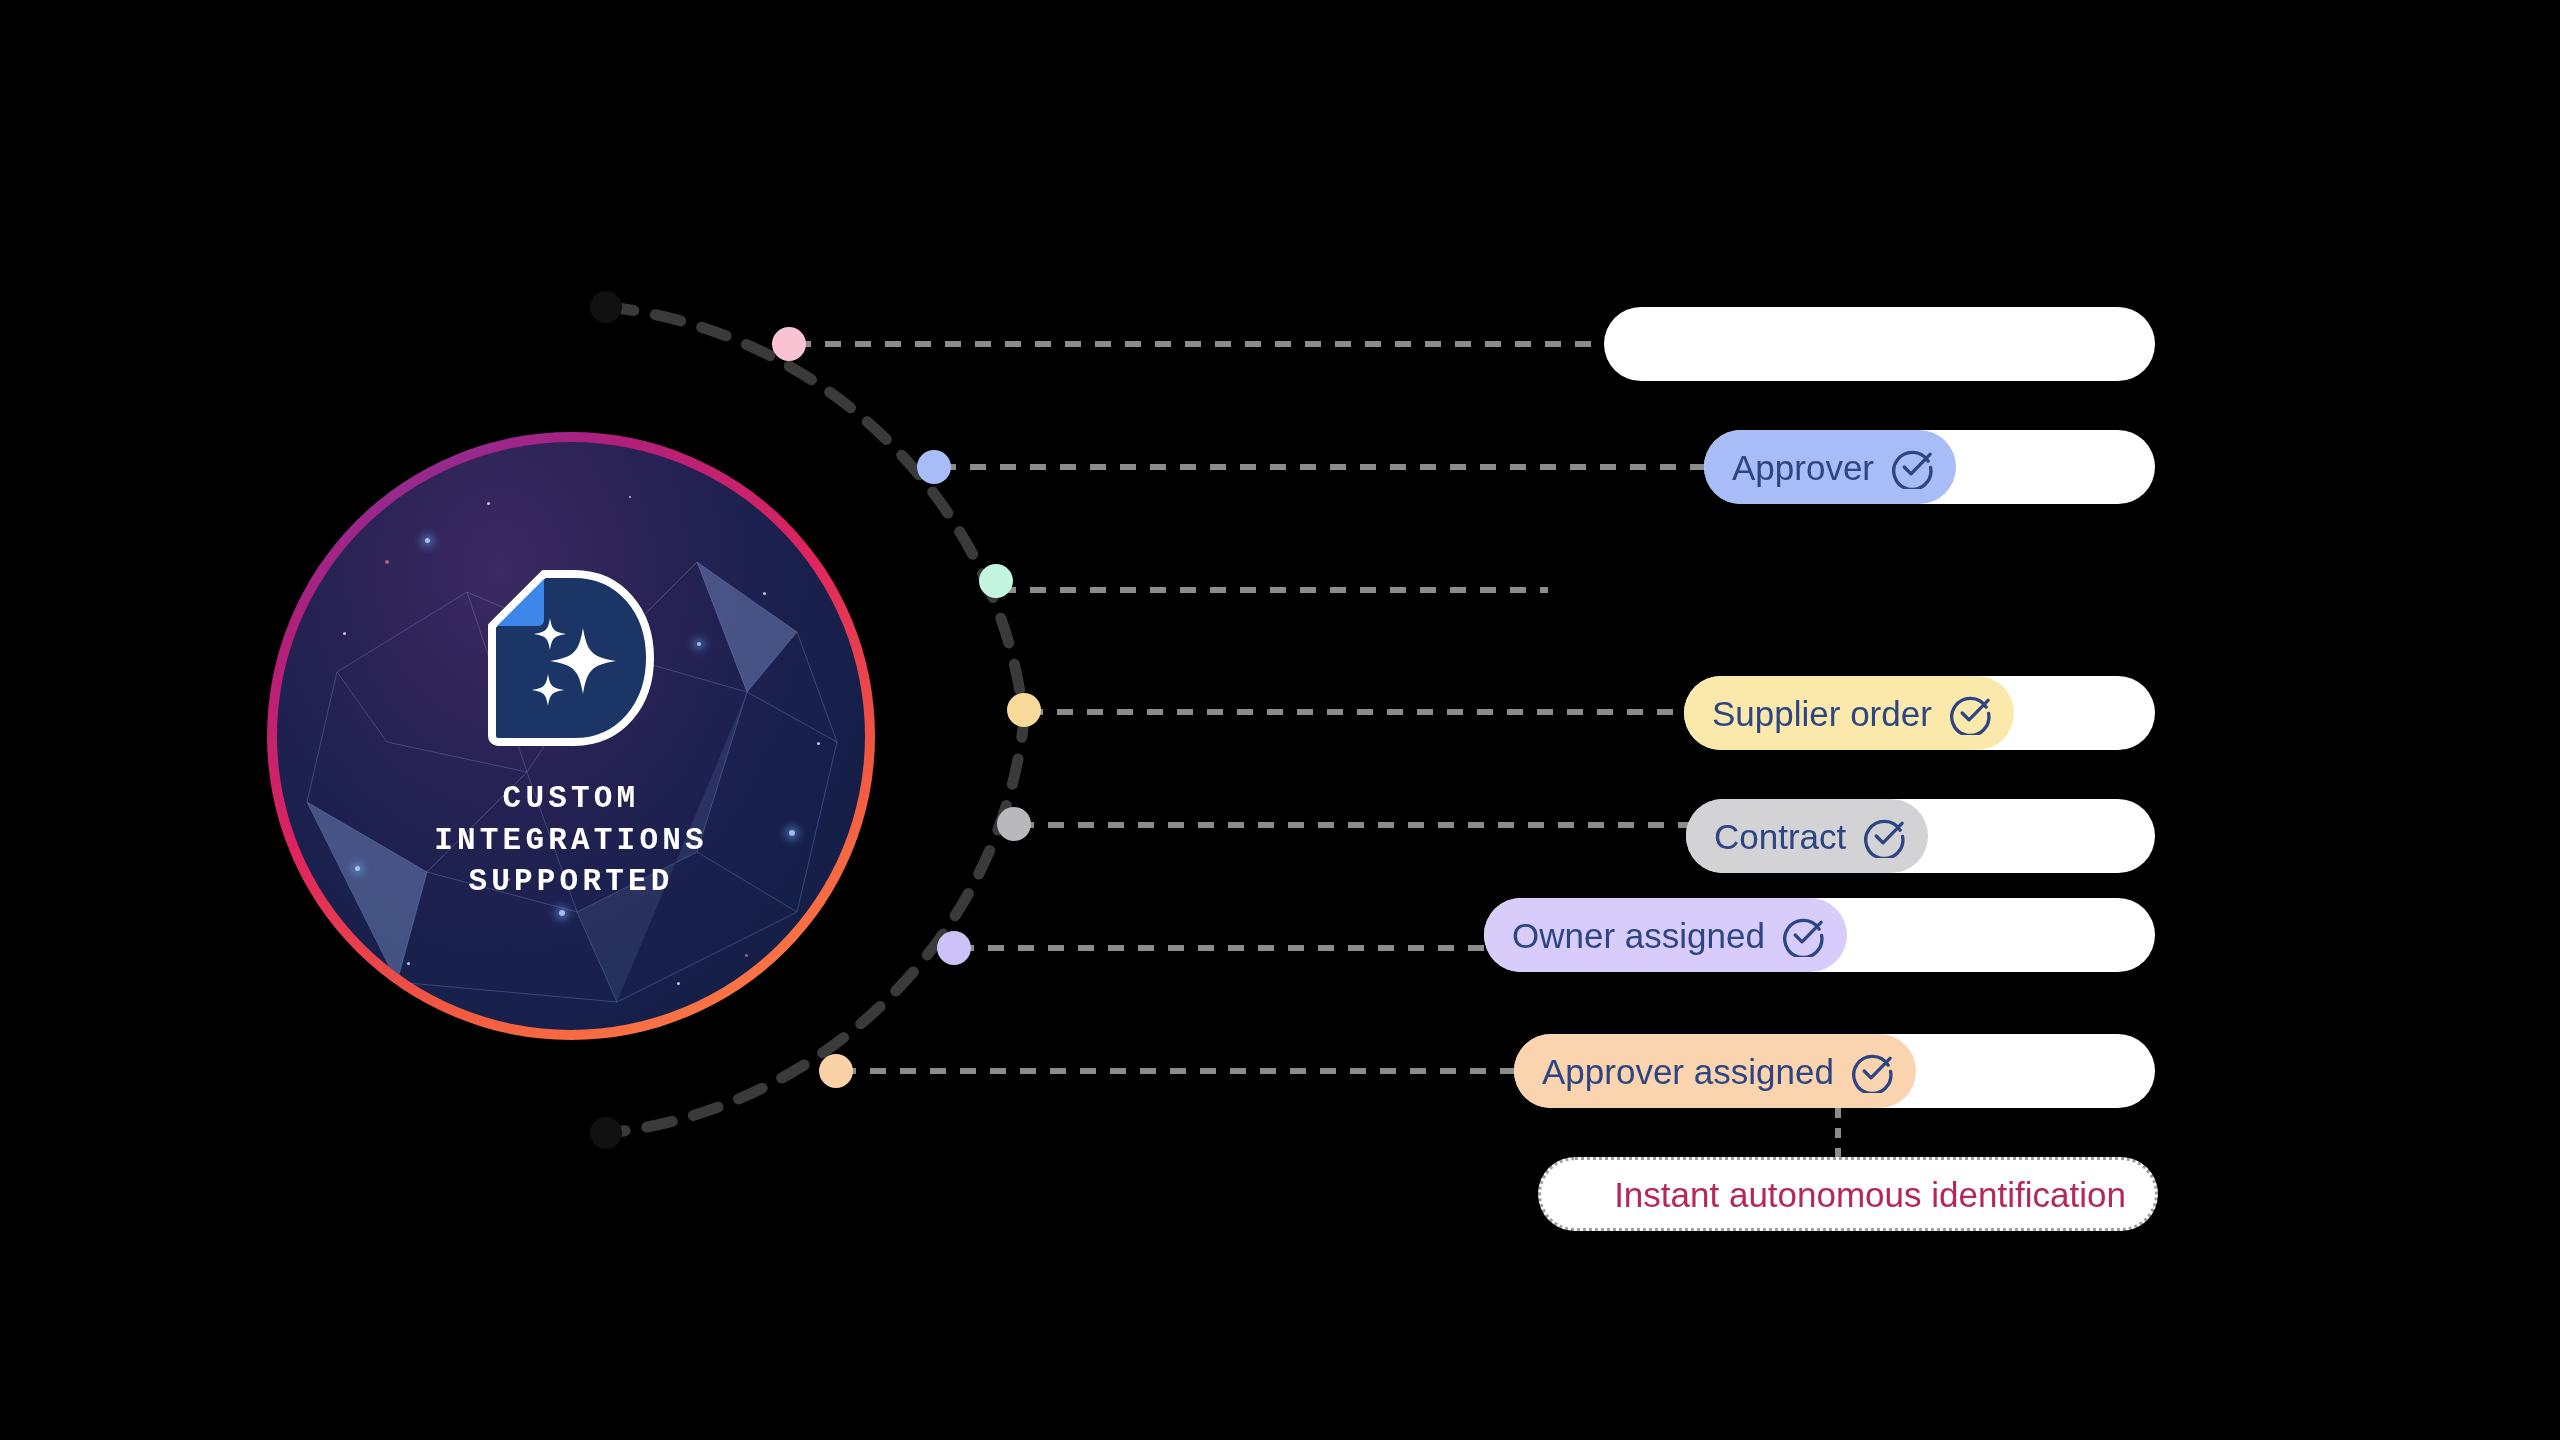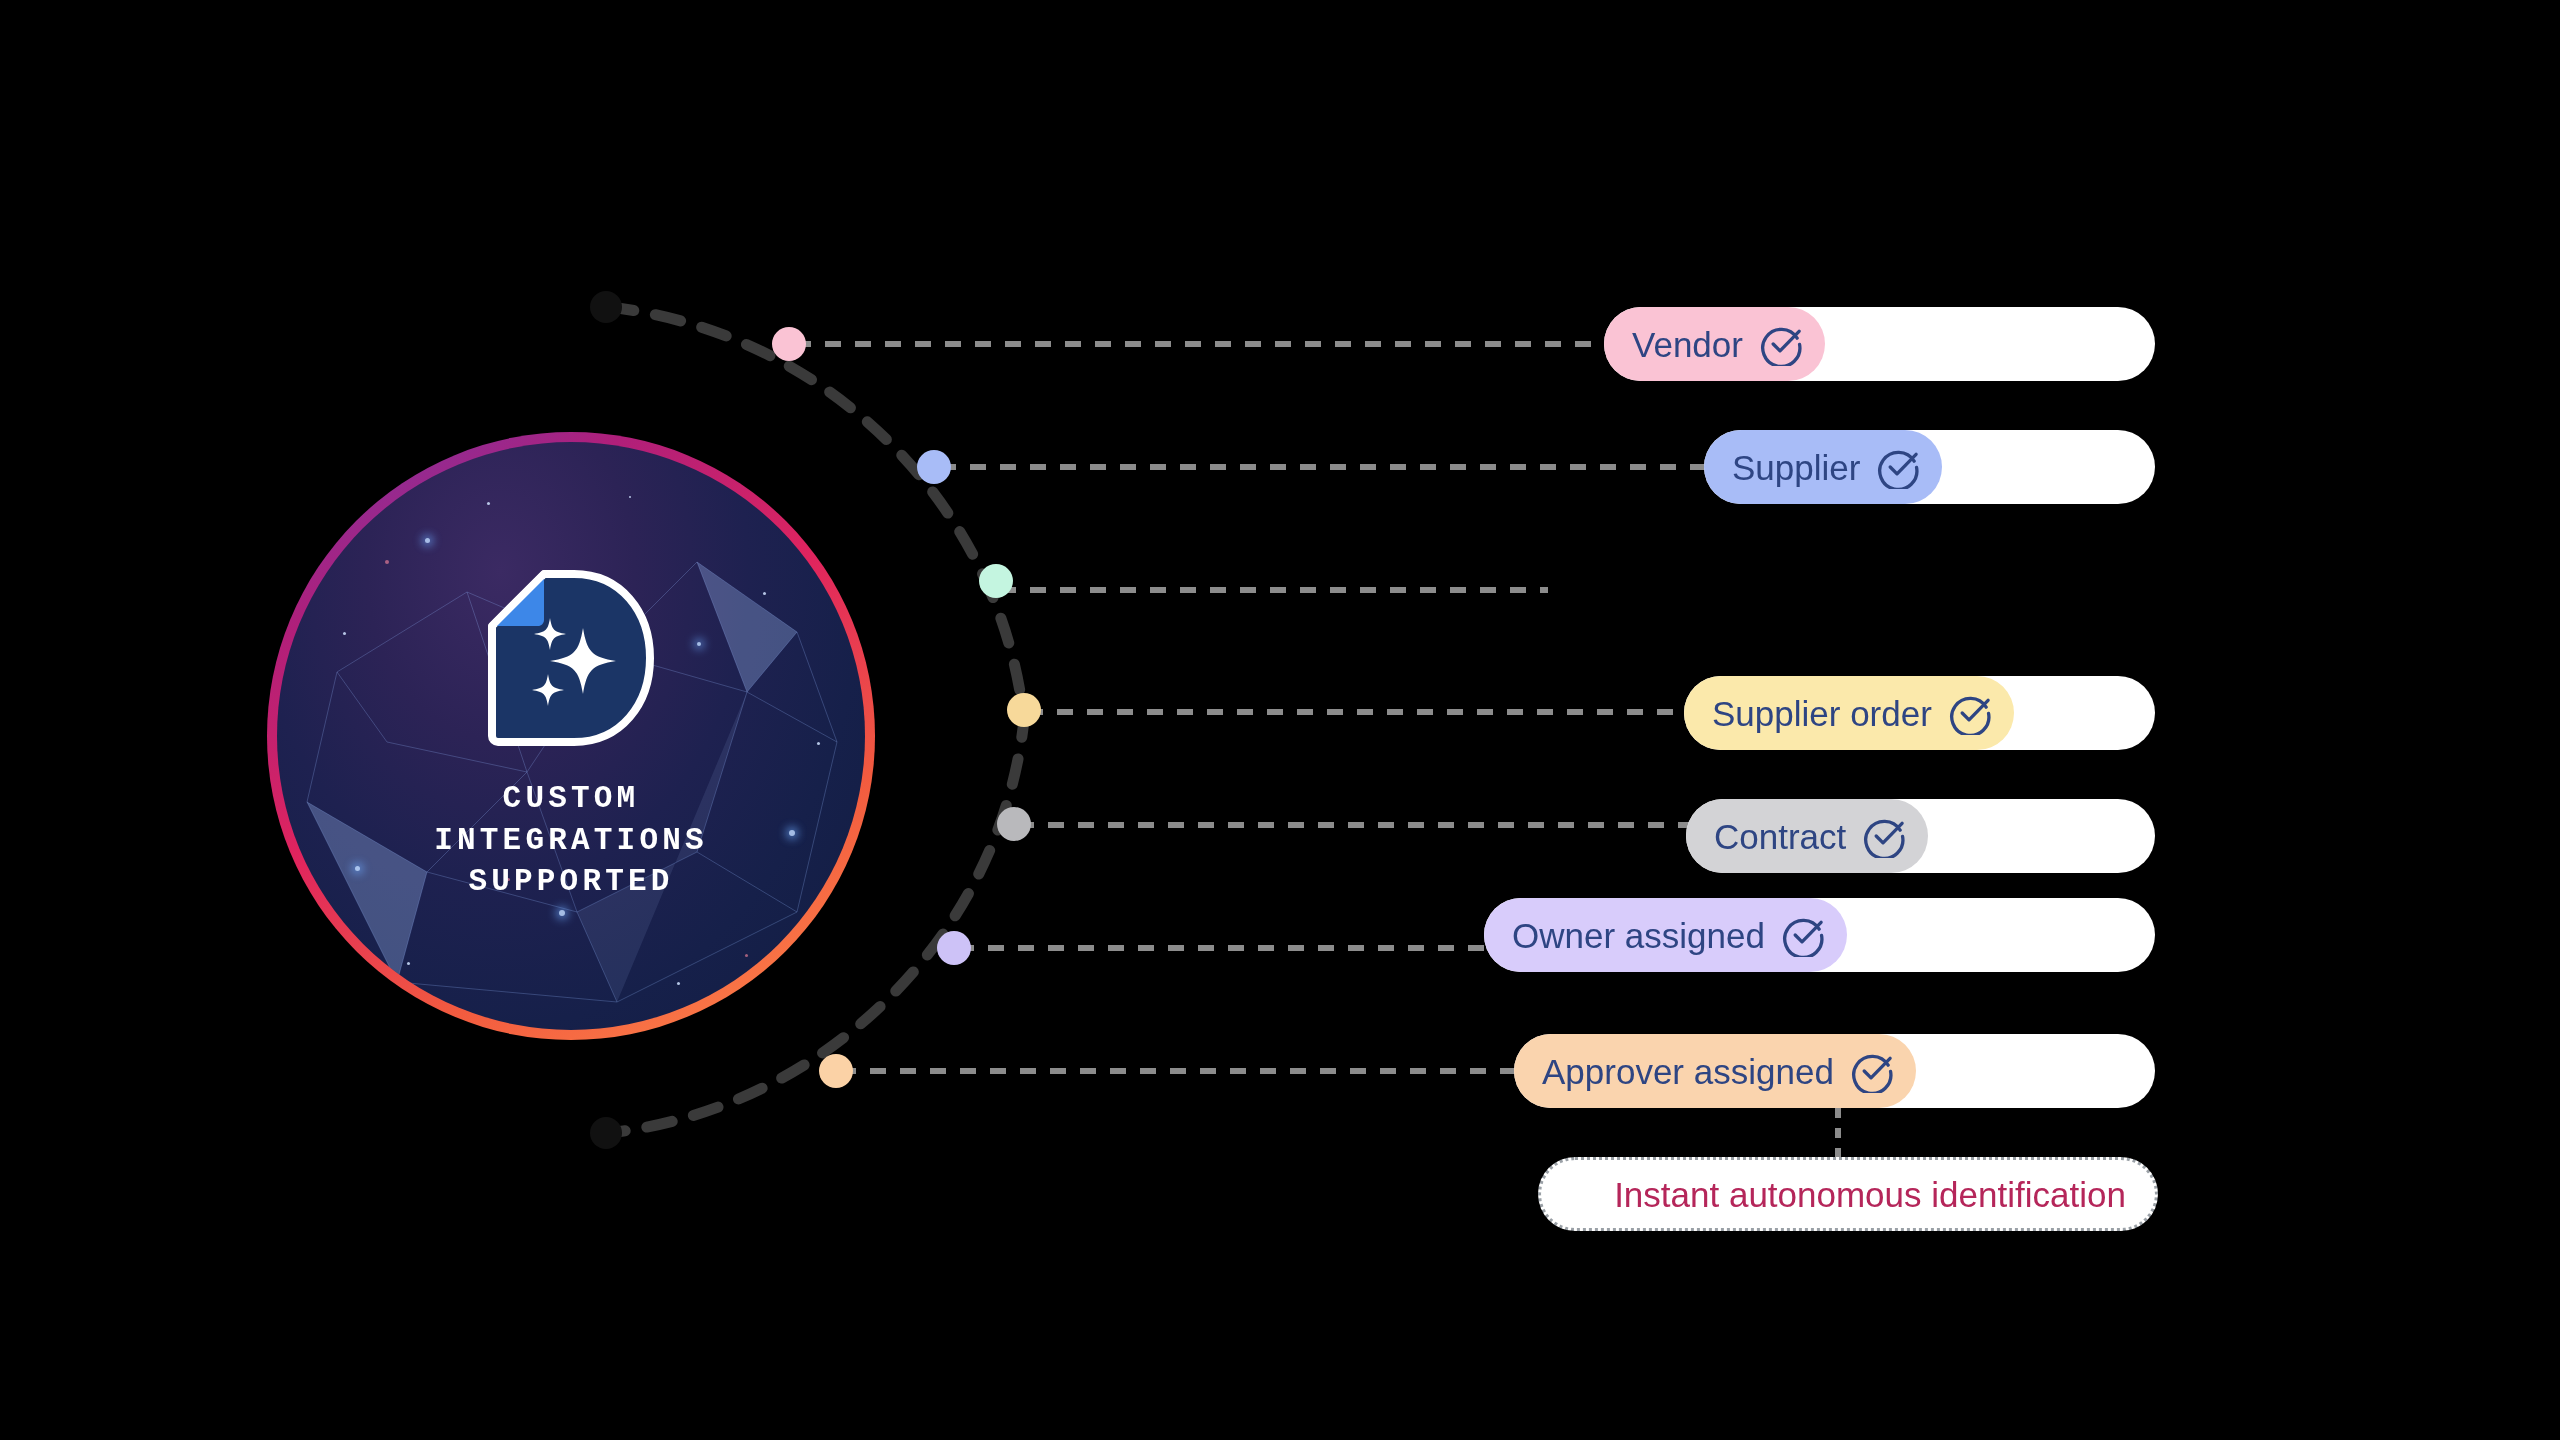--- a/index.html
+++ b/index.html
@@ -126,33 +126,26 @@
       <circle cx="996" cy="581" r="17" fill="#c4f5e0"></circle>
       <circle cx="1024" cy="710" r="17" fill="#f7d99a"></circle>
       <circle cx="1014" cy="824" r="17" fill="#b9b9bc"></circle>
       <circle cx="954" cy="948" r="17" fill="#cdc2f7"></circle>
       <circle cx="836" cy="1071" r="17" fill="#fbd2a6"></circle>
     </g>
   </svg>
 
   <div class="row" style="left:1604px;top:307px;width:551px">
     <div class="bar" style="left:0;width:551px"></div>
-    <div class="pill" style="left:0;background:#fac3d4">
-      <span class="label">Vendor</span>
-      <svg class="chk" viewBox="0 0 44 44">
-        <path d="M38 15.5 A19 19 0 1 0 40.5 22" fill="none" stroke="#2e4583" stroke-width="3.4" stroke-linecap="round"></path>
-        <path d="M13.5 21.5 L20.5 28.5 L40 8.5" fill="none" stroke="#2e4583" stroke-width="3.4" stroke-linecap="round" stroke-linejoin="round"></path>
-      </svg>
-    </div>
   </div>
 
   <div class="row" style="left:1704px;top:430px;width:451px">
     <div class="bar" style="left:0;width:451px"></div>
     <div class="pill" style="left:0;background:#a8bcf7">
-      <span class="label">Supplier</span>
+      <span class="label">Approver</span>
       <svg class="chk" viewBox="0 0 44 44">
         <path d="M38 15.5 A19 19 0 1 0 40.5 22" fill="none" stroke="#2e4583" stroke-width="3.4" stroke-linecap="round"></path>
         <path d="M13.5 21.5 L20.5 28.5 L40 8.5" fill="none" stroke="#2e4583" stroke-width="3.4" stroke-linecap="round" stroke-linejoin="round"></path>
       </svg>
     </div>
   </div>
 
 
   <div class="row" style="left:1684px;top:676px;width:471px">
     <div class="bar" style="left:0;width:471px"></div>

